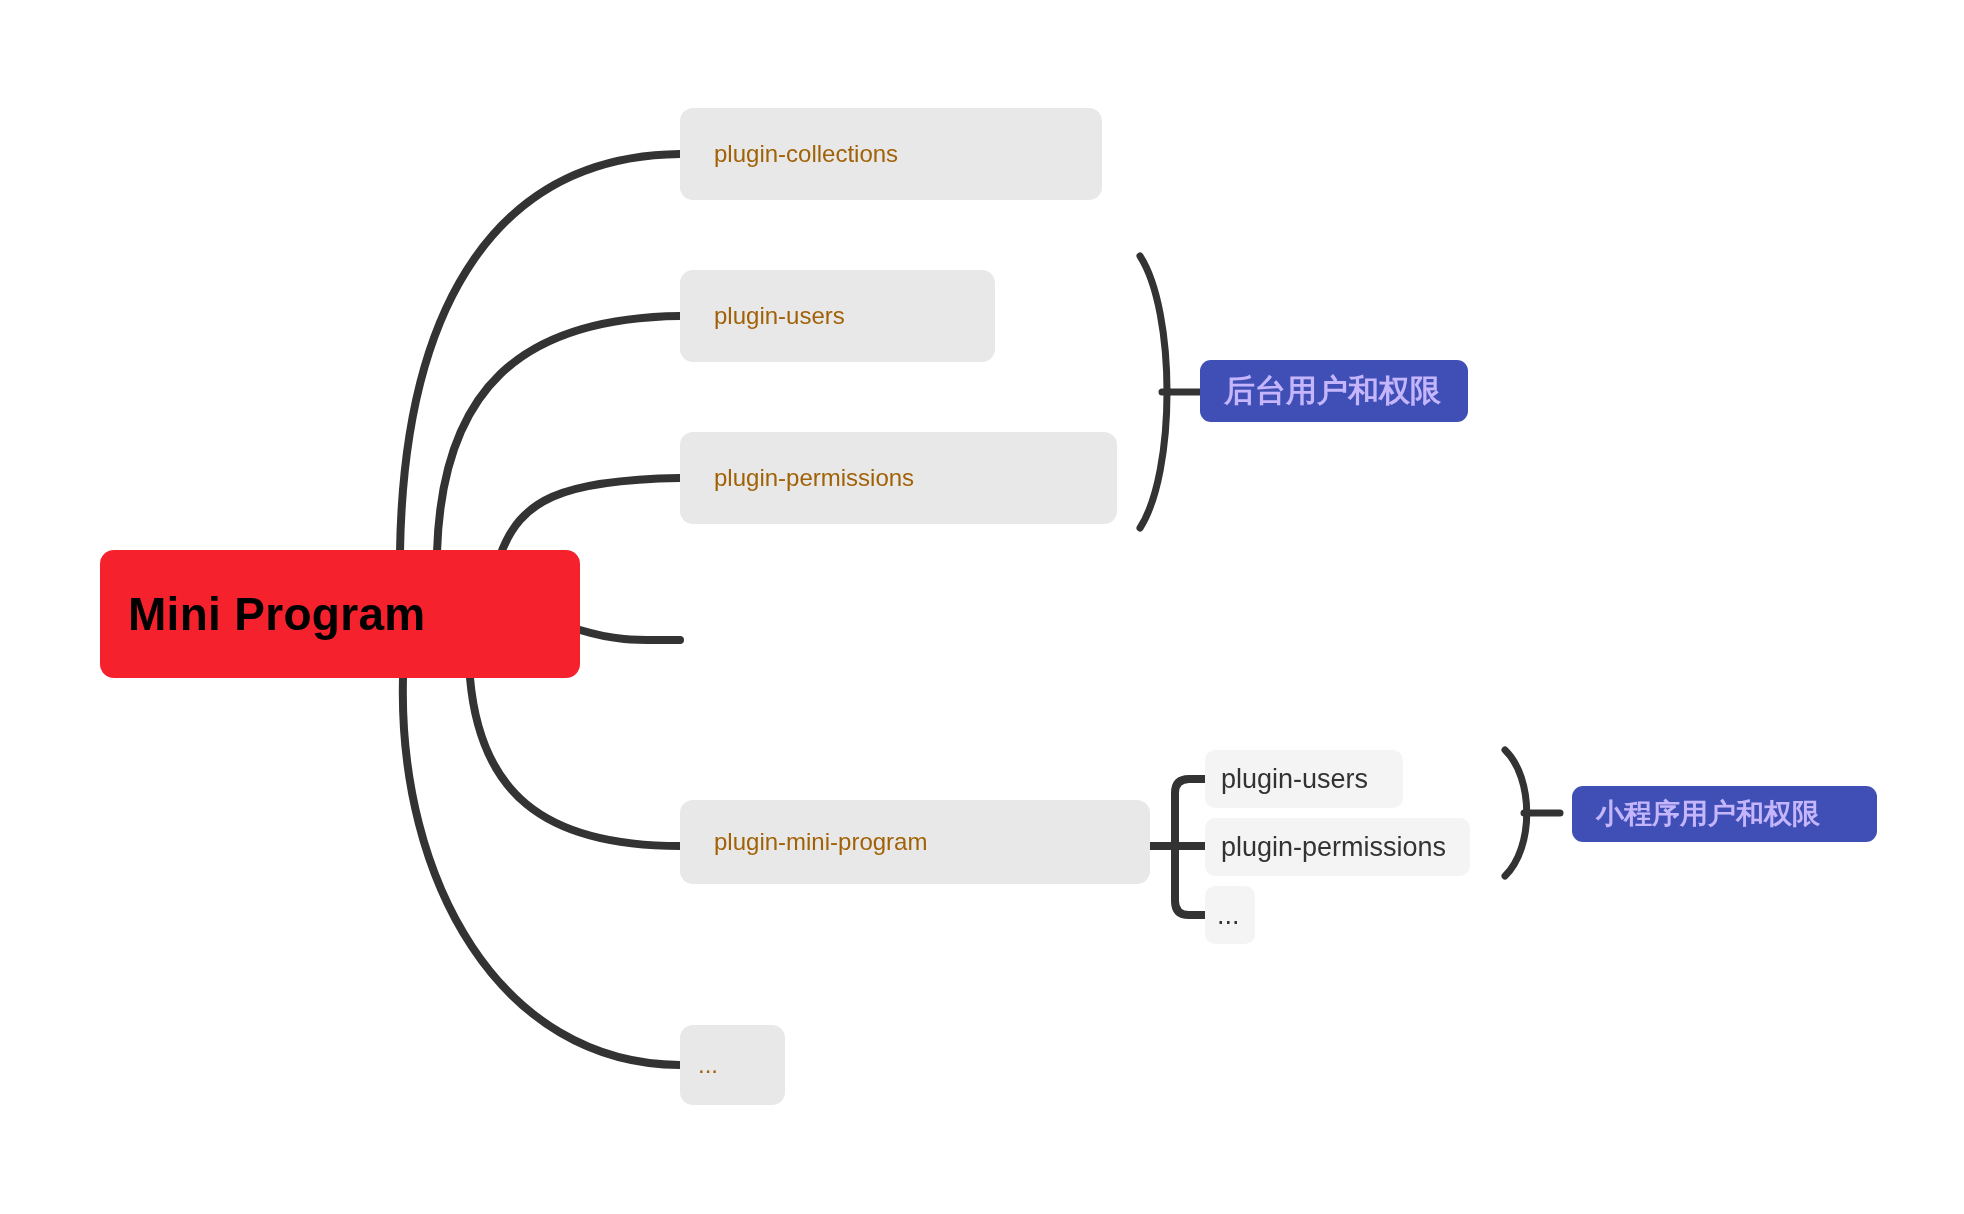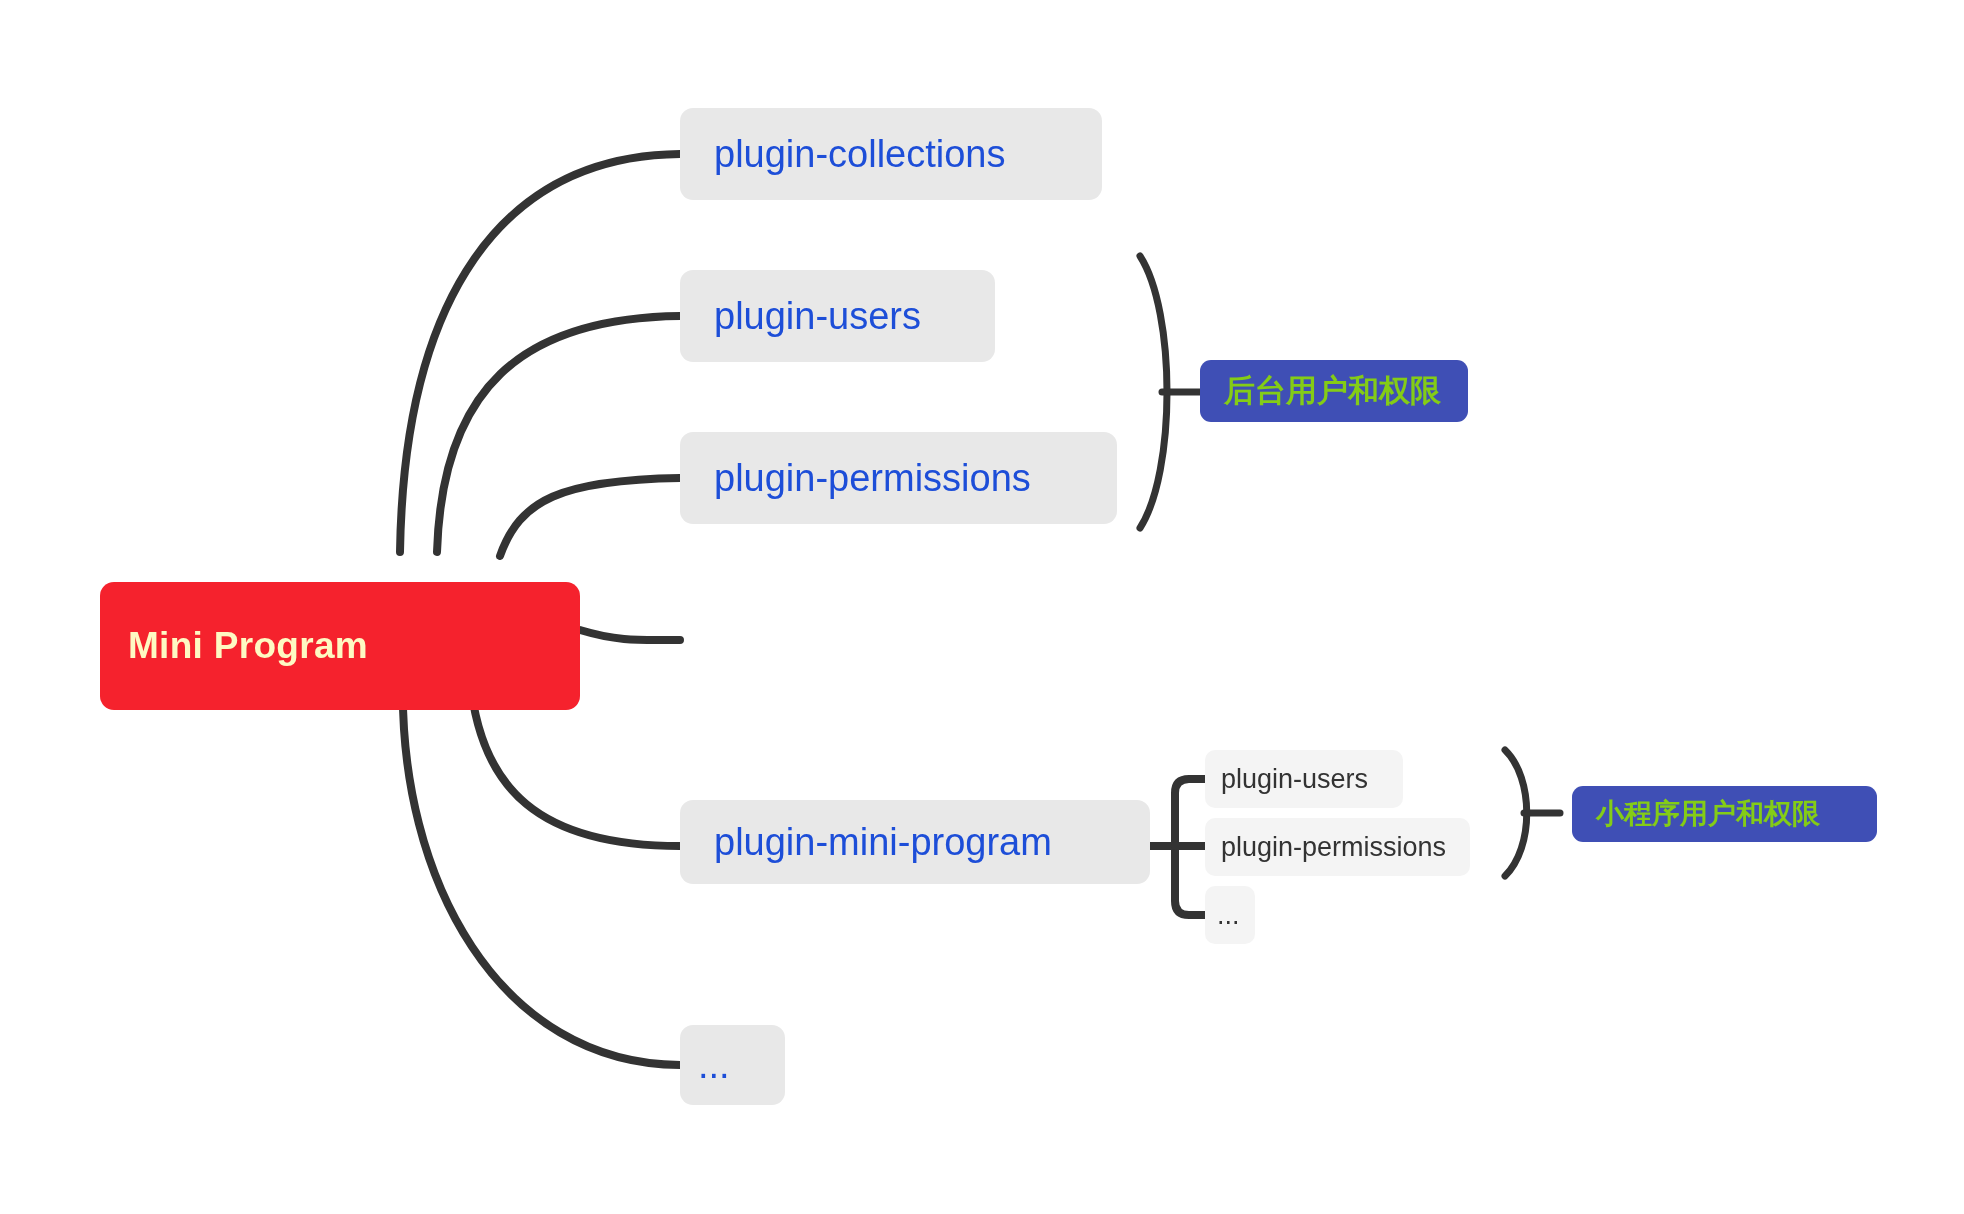--- a/index.html
+++ b/index.html
@@ -29,47 +29,46 @@
   }
   .node {
     position: absolute;
     box-sizing: border-box;
     display: flex;
     align-items: center;
     white-space: nowrap;
   }
   .node-root {
     background: #F5222D;
-    color: #fef9c3;
+    color: #000000;
     border-radius: 14px;
-    font-size: 37px;
+    font-size: 46px;
     font-weight: bold;
     letter-spacing: 0.3px;
     padding: 0 28px;
-    margin-top: 32px;
   }
   .node-branch {
     background: #E8E8E8;
-    color: #1d4ed8;
+    color: #a16207;
     border-radius: 13px;
-    font-size: 38px;
+    font-size: 24px;
     font-weight: normal;
     padding: 0 34px;
   }
   .node-leaf {
     background: #F4F4F4;
     color: #333333;
     border-radius: 10px;
     font-size: 27px;
     font-weight: normal;
     padding: 0 16px;
   }
   .node-tag {
     background: #3F4FB5;
-    color: #84cc16;
+    color: #c4b5fd;
     border-radius: 11px;
     font-weight: bold;
     padding: 0 24px;
   }
   .tag-big { font-size: 31px; }
   .tag-small { font-size: 28px; }
   .ellipsis-node {
     justify-content: flex-start;
   }
 </style>

